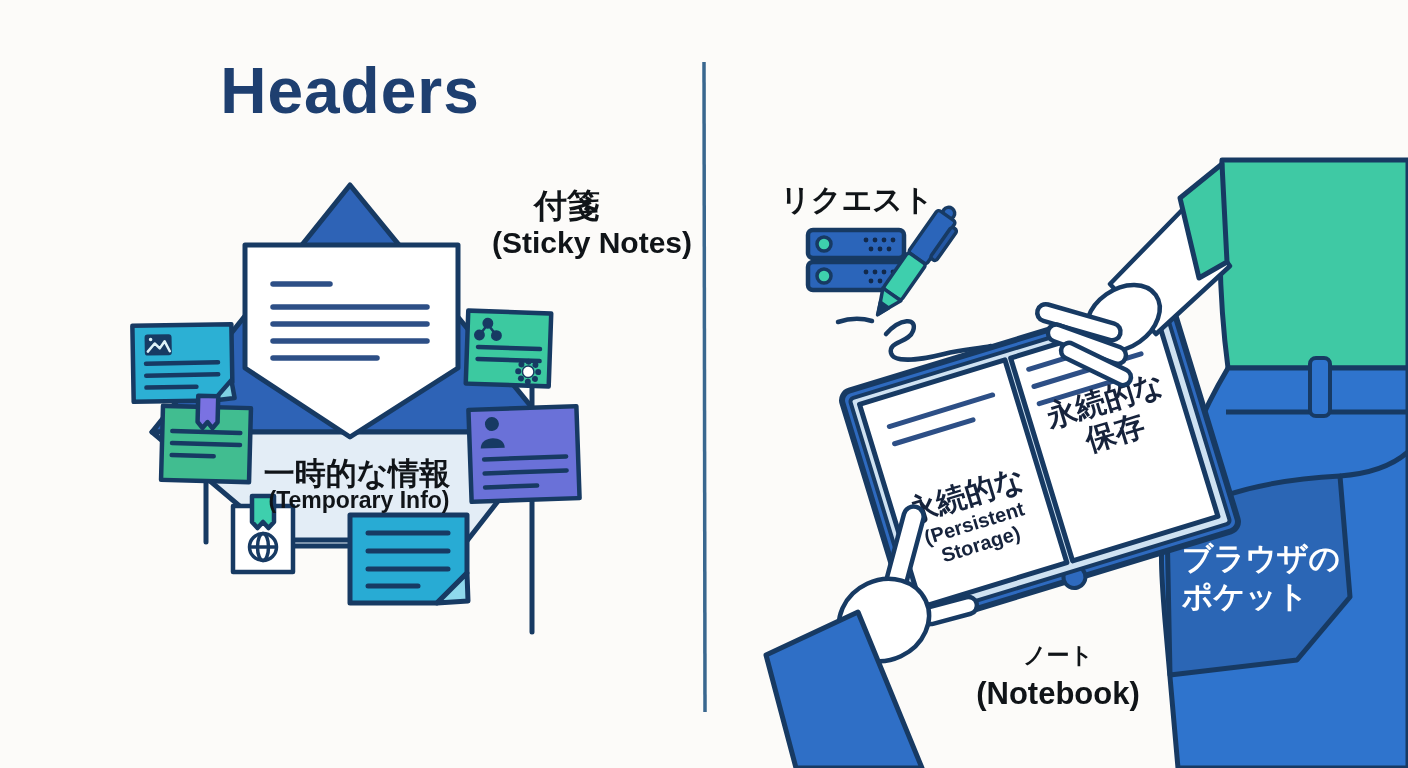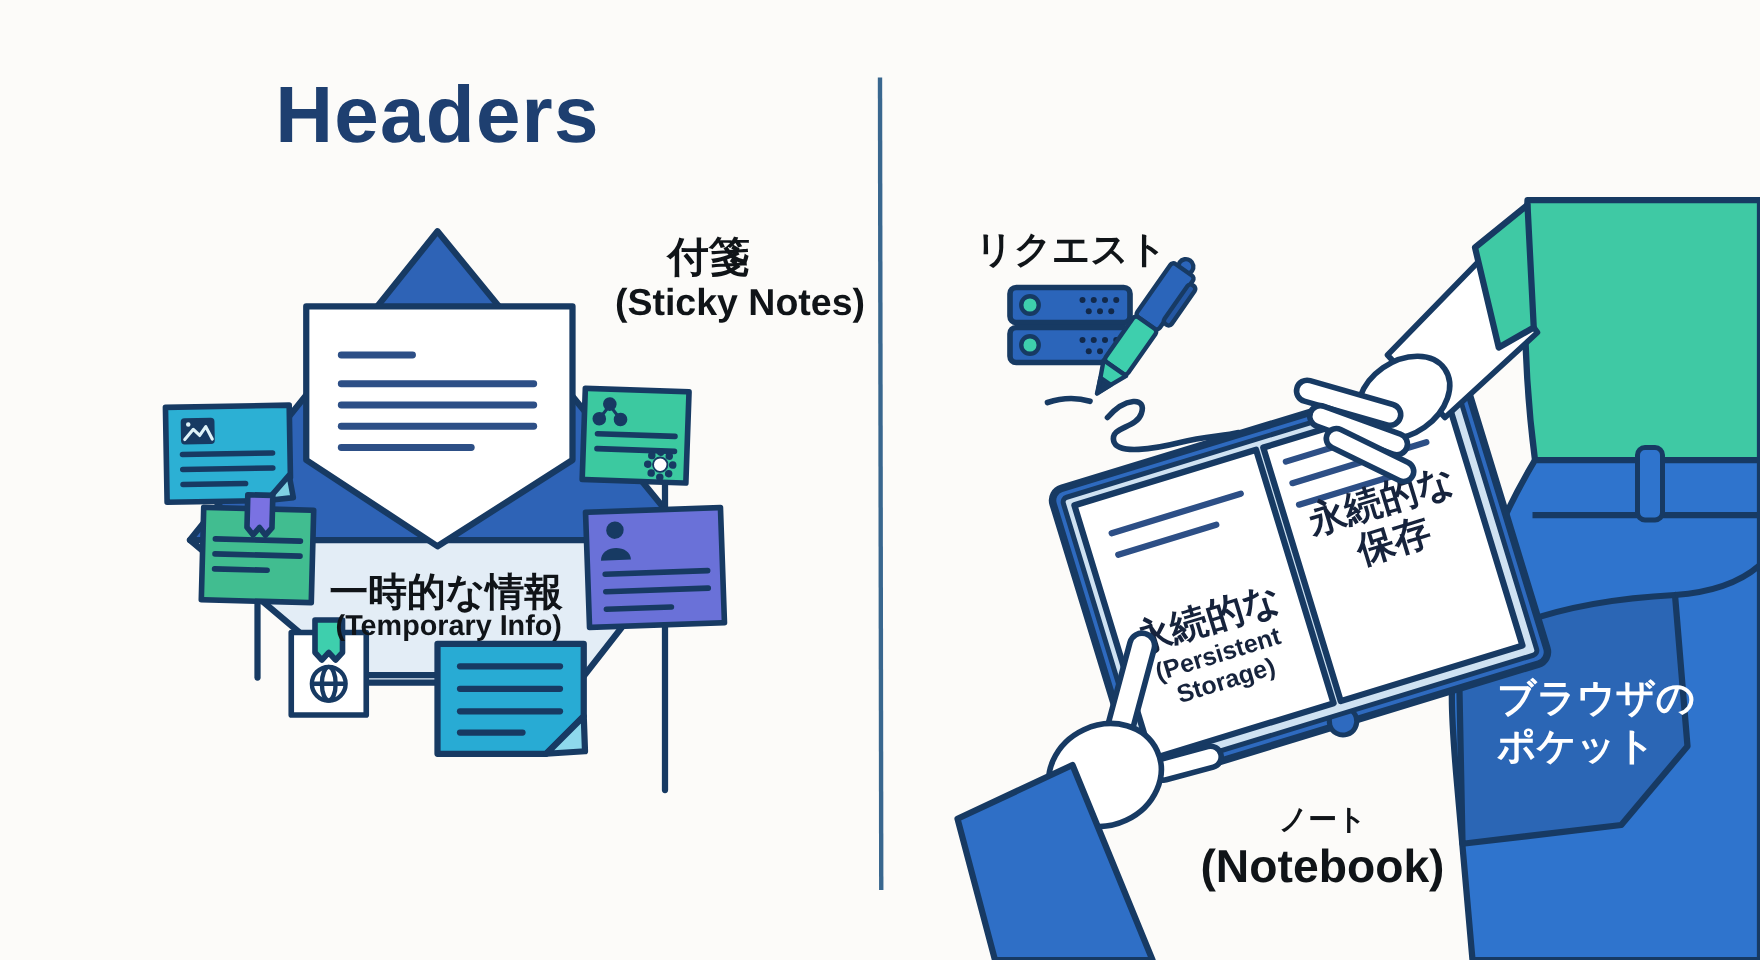--- a/index.html
+++ b/index.html
@@ -230,20 +230,20 @@
 <div class="t" style="left:567px;top:206px;font-size:33px;">付箋</div>
 <div class="t" style="left:567px;top:243px;font-size:30px;margin-left:25px;">(Sticky Notes)</div>
 
 <div class="t" style="left:357px;top:474px;font-size:31px;">一時的な情報</div>
 <div class="t" style="left:359px;top:500px;font-size:23px;">(Temporary Info)</div>
 
 
 <div class="t" style="left:857px;top:200px;font-size:30px;">リクエスト</div>
 
 <div class="t" style="left:1058px;top:655px;font-size:23px;">ノート</div>
-<div class="t" style="left:1058px;top:694px;font-size:37px;">(Notebook)</div>
-
-<div class="t white" style="left:1261px;top:578px;font-size:31px;line-height:38px;margin-left:16px;">
+<div class="t" style="left:1058px;top:694px;font-size:31px;">(Notebook)</div>
+
+<div class="t white" style="left:1261px;top:578px;font-size:31px;line-height:38px;">
   <div>ブラウザの</div>
   <div>ポケット</div>
 </div>
 
 </div>
 
 </body></html>

